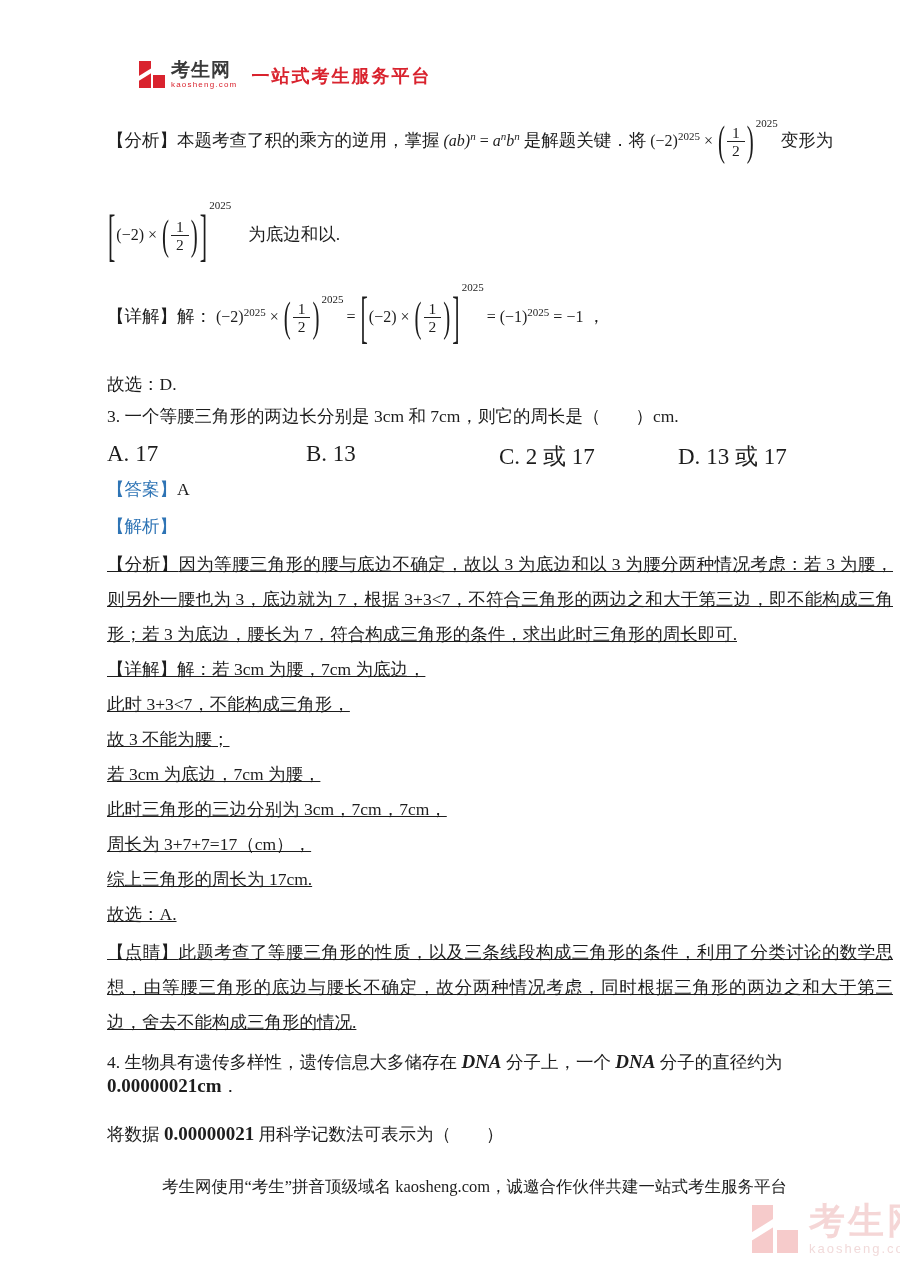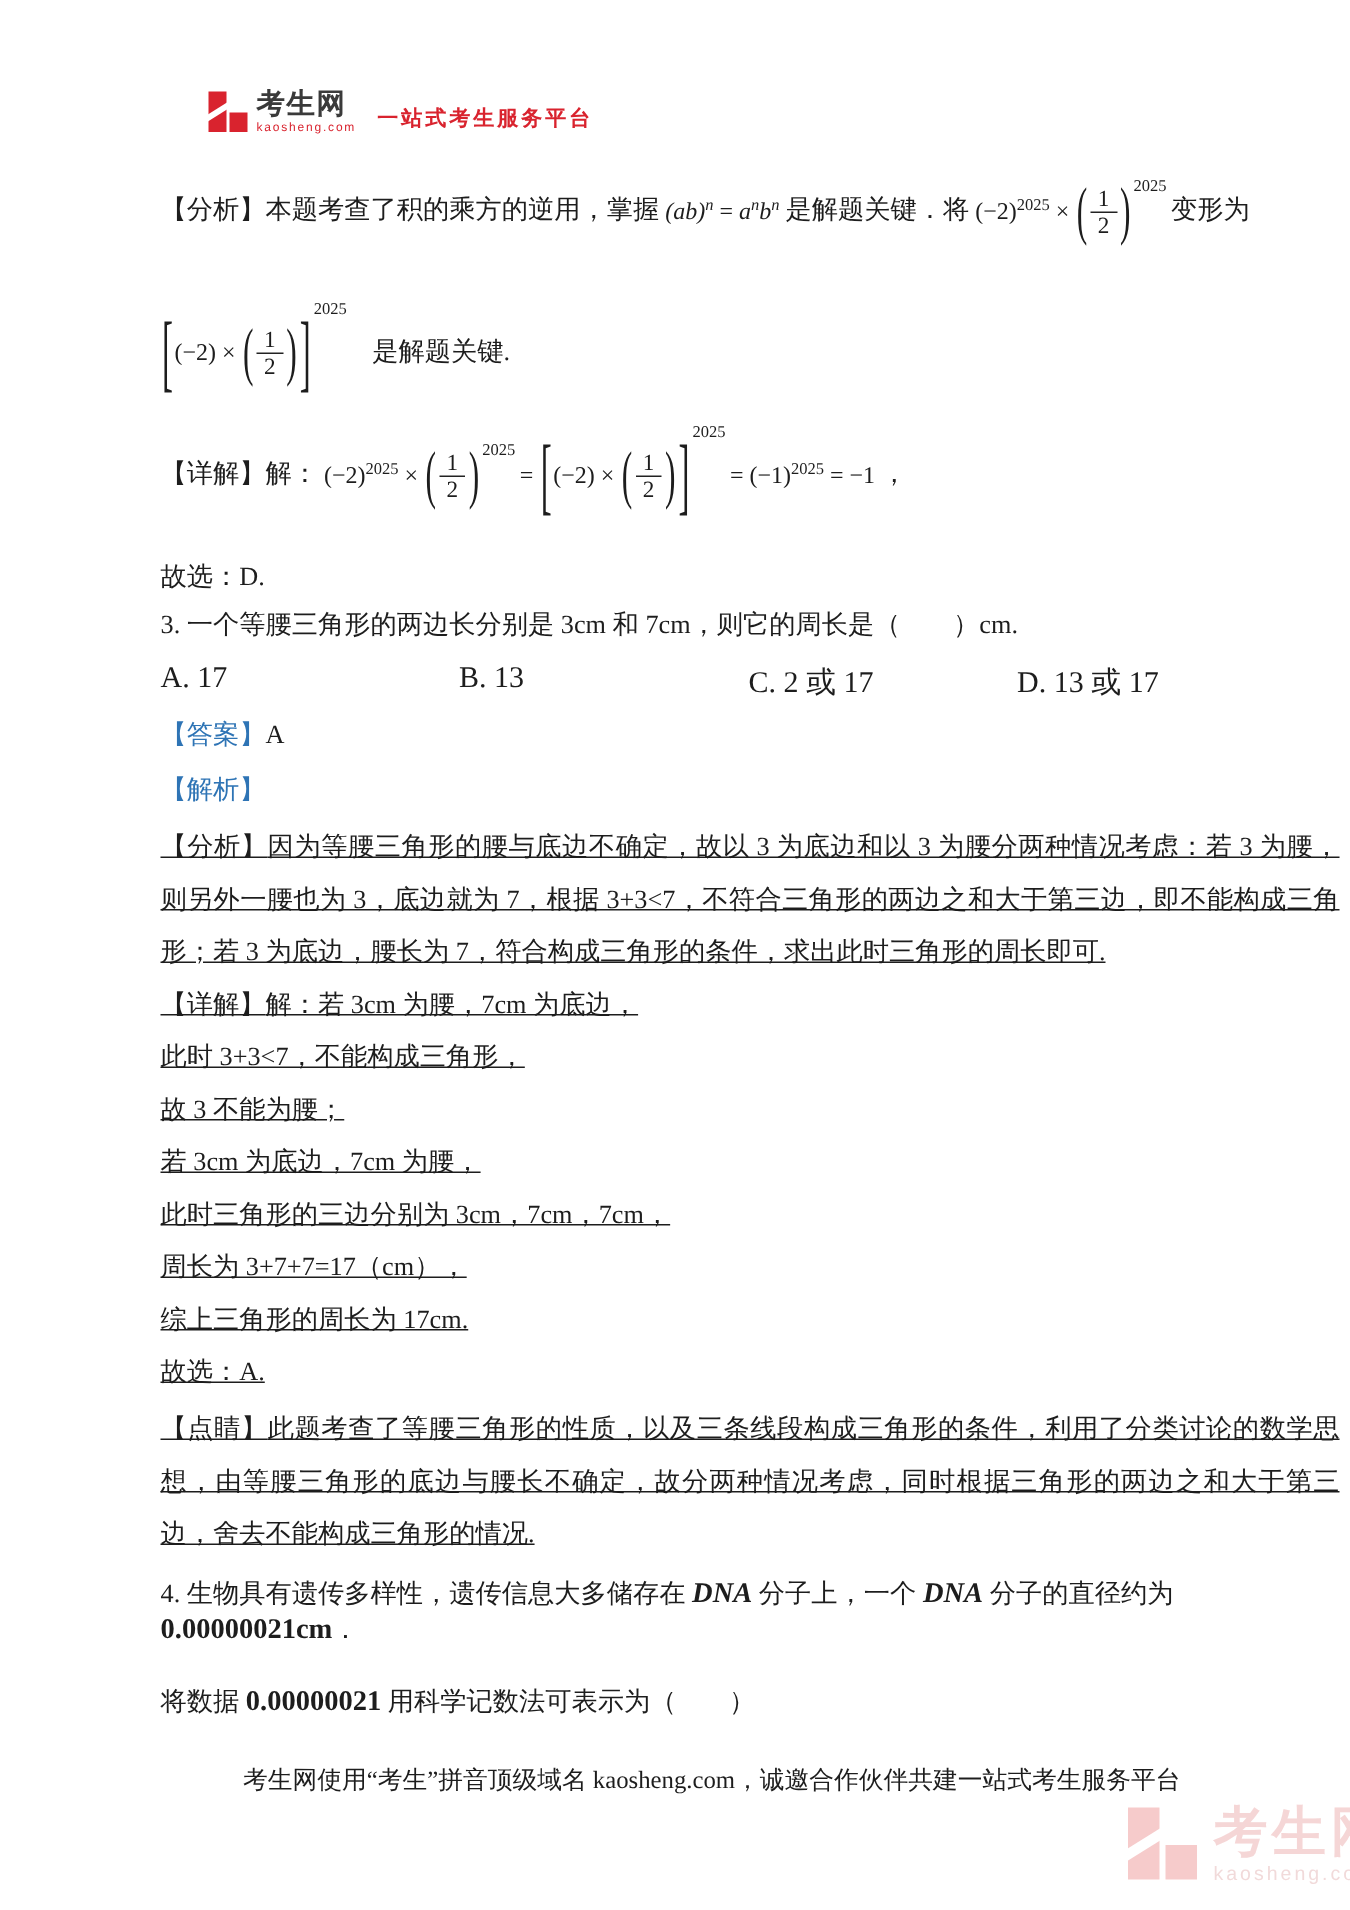--- a/index.html
+++ b/index.html
@@ -13,29 +13,29 @@
 
   
   .logo { left:95px; top:60px; display:flex; align-items:center; }
   .logo-icon { position:relative; width:27px; height:27px; flex:0 0 auto; }
   .li-a { position:absolute; left:0; top:0; width:12px; height:27px; background:var(--brand_red,#D9232E); }
   .li-b { position:absolute; left:14px; top:14px; width:12px; height:13px; background:var(--brand_red,#D9232E); }
   .li-slash { position:absolute; left:-3px; top:11px; width:20px; height:4px; background:#ffffff; transform:rotate(-32deg); }
   .logo-textcol { margin-left:5px; display:flex; flex-direction:column; line-height:1; }
   .logo-brand { font-family:"Liberation Sans",sans-serif; font-weight:bold; font-size:19px; color:#3a3a3a; letter-spacing:1px; }
   .logo-domain { font-family:"Liberation Sans",sans-serif; font-size:8px; color:var(--brand_red,#D9232E); letter-spacing:1.2px; margin-top:2px; }
-  .logo-tagline { font-family:"Liberation Sans",sans-serif; font-weight:bold; font-size:14px; color:var(--brand_red,#E3242B); margin-left:14px; letter-spacing:2px; align-self:flex-end; margin-bottom:1px; }
+  .logo-tagline { font-family:"Liberation Sans",sans-serif; font-weight:bold; font-size:18px; color:var(--brand_red,#E3242B); margin-left:14px; letter-spacing:2px; align-self:flex-end; margin-bottom:1px; }
 
   
   .t { font-size:17.5px; }
   .blue { color:var(--label_blue,#2E74B5); }
   .para { left:63px; width:786px; }
   .flow p { margin:0; line-height:35px; font-size:17.5px;text-decoration:underline; }
   .just { text-align:justify; }
-  .opt { position:absolute; top:0; font-size:20px; white-space:nowrap; }
+  .opt { position:absolute; top:0; font-size:23px; white-space:nowrap; }
   .footer { left:0; top:1176px; width:861px; text-align:center; font-size:16.5px; color:#1d1d1d; }
 
   
   .math { font-family:"Liberation Serif","DejaVu Serif",serif; white-space:nowrap; }
   .mi { font-style:italic; }
   .mn { font-style:normal; }
   .mo { padding:0 4px; }
   sup.sup { font-size:11px; line-height:0; }
   sup.supHigh { font-size:11px; line-height:0; position:relative; top:-12px; left:1px; }
   sup.supHigher { font-size:11px; line-height:0; position:relative; top:-24px; left:1px; }
@@ -80,21 +80,21 @@
   <div class="abs para mathline" style="top:124px;">
     <span class="t">【分析】</span><span class="t">本题考查了积的乘方的逆用，掌握</span>
     <span class="math"><span class="mi">(ab)</span><sup class="sup mi">n</sup><span class="mo">=</span><span class="mi">a</span><sup class="sup mi">n</sup><span class="mi">b</span><sup class="sup mi">n</sup></span>
     <span class="t">是解题关键．将</span>
     <span class="math"><span class="mn">(−2)</span><sup class="sup">2025</sup><span class="mo">×</span><span class="bp">(</span><span class="frac"><span class="num">1</span><span class="den">2</span></span><span class="bp">)</span><sup class="supHigh">2025</sup></span>
     <span class="t">变形为</span>
   </div>
 
   <div class="abs para mathline" style="top:218px;">
     <span class="math"><span class="bb">[</span><span class="mn">(−2)</span><span class="mo">×</span><span class="bp">(</span><span class="frac"><span class="num">1</span><span class="den">2</span></span><span class="bp">)</span><span class="bb">]</span><sup class="supHigher">2025</sup></span>
-    <span class="t" style="margin-left:14px;">是解题关键.</span>
+    <span class="t" style="margin-left:14px;">为底边和以.</span>
   </div>
 
   <div class="abs para mathline" style="top:300px;">
     <span class="t">【详解】</span><span class="t">解：</span>
     <span class="math"><span class="mn">(−2)</span><sup class="sup">2025</sup><span class="mo">×</span><span class="bp">(</span><span class="frac"><span class="num">1</span><span class="den">2</span></span><span class="bp">)</span><sup class="supHigh">2025</sup><span class="mo">=</span><span class="bb">[</span><span class="mn">(−2)</span><span class="mo">×</span><span class="bp">(</span><span class="frac"><span class="num">1</span><span class="den">2</span></span><span class="bp">)</span><span class="bb">]</span><sup class="supHigher">2025</sup><span class="mo">=</span><span class="mn">(−1)</span><sup class="sup">2025</sup><span class="mo">=</span><span class="mn">−1</span></span>
     <span class="t">，</span>
   </div>
 
   <div class="abs para t" style="top:372px;">故选：D.</div>
 

